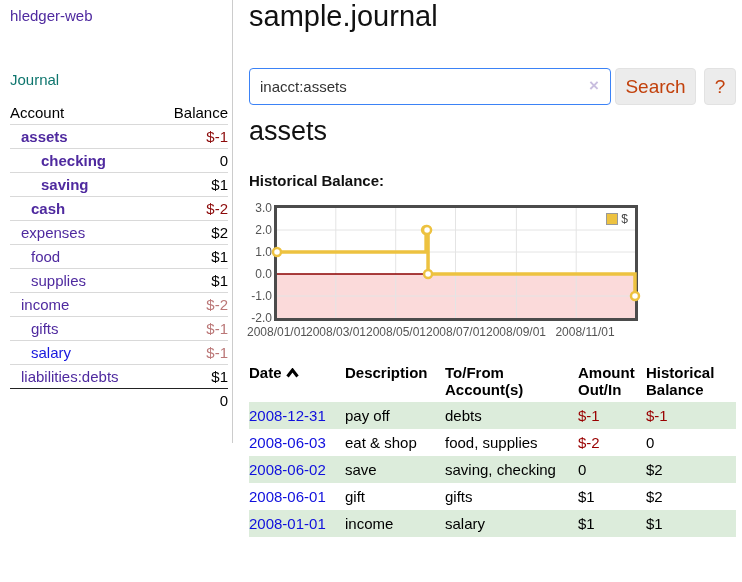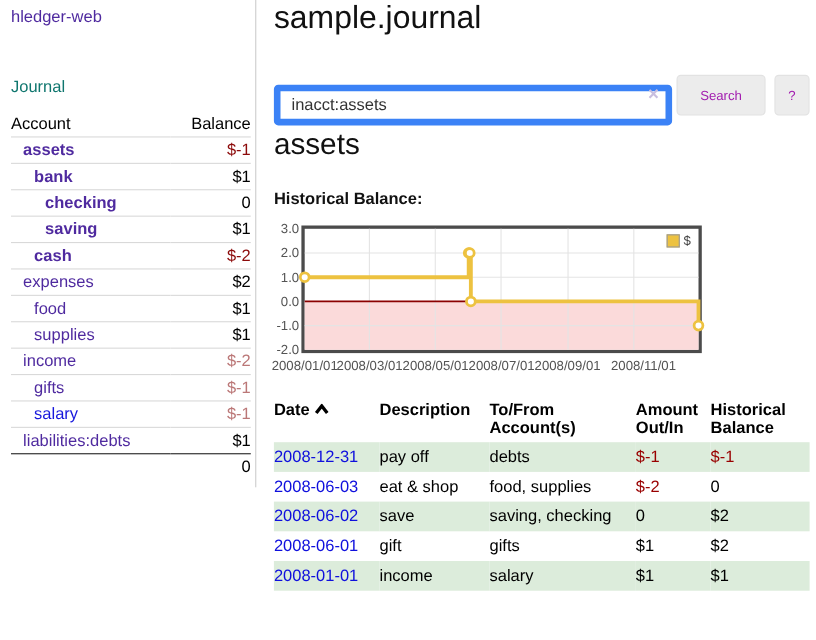--- a/index.html
+++ b/index.html
@@ -26,25 +26,25 @@
   .ind2 { padding-left:31px !important; }
   .neg-strong { color:#8c0a0a; }
   .neg-soft { color:#bb7777; }
   .divider { position:absolute; left:232px; top:0; width:1px; height:443px; background:#ccc; }
 
   
   .main { position:absolute; left:249px; top:0; width:488px; height:582px; }
   h1.title { position:absolute; left:0; top:0; margin:0; font-size:29px; font-weight:normal; color:#111; letter-spacing:0; }
   .searchbar { position:absolute; left:0; top:68px; width:488px; height:37px; }
   .search-input { position:absolute; left:0; top:0; width:362px; height:37px; box-sizing:border-box;
-    border:6px solid #3b82f6; border-radius:4px; padding:0 32px 0 10px; font-size:15px; color:#333;
-    font-family:"Liberation Sans",sans-serif;margin-top:9px; }
+    border:1px solid #3b82f6; border-radius:4px; padding:0 32px 0 10px; font-size:15px; color:#333;
+    font-family:"Liberation Sans",sans-serif; }
   .clear-x { position:absolute; left:340px; top:8px; font-size:17px; font-weight:bold; color:#c9bedf; cursor:pointer; }
   .btn { position:absolute; top:0; height:37px; box-sizing:border-box; background:#ececec; border:1px solid #e2e2e2;
-    border-radius:4px; font-size:12px; color:#a21caf; font-family:"Liberation Sans",sans-serif; cursor:pointer; }
+    border-radius:4px; font-size:19px; color:#c2410c; font-family:"Liberation Sans",sans-serif; cursor:pointer; }
   .btn.search { left:366px; width:81px; }
   .btn.help { left:455px; width:32px; }
   h2.acct-heading { position:absolute; left:0; top:116px; margin:0; font-size:27px; font-weight:normal; color:#111; }
   .hist-label { position:absolute; left:0; top:172px; font-size:15px; font-weight:bold; color:#111; }
 
   
   .chart { position:absolute; left:0; top:200px; width:488px; height:150px; }
   .plot { position:absolute; left:25px; top:5px; width:358px; height:110px; border:3px solid #4b4b4b; background:#fff; }
   .plot svg { position:absolute; left:0; top:0; overflow:visible; }
   .ylab { position:absolute; left:0; width:23px; text-align:right; font-size:12px; color:#545454; line-height:16px; }
@@ -78,24 +78,20 @@
       <thead>
         <tr>
           <th>Account</th>
           <th class="r">Balance</th>
         </tr>
       </thead>
       <tbody>
         <tr>
           <td class="ind0"><a href="#" class="acct b">assets</a></td>
           <td class="bal b neg-strong">$-1</td>
-        </tr>
-        <tr>
-          <td class="ind1"><a href="#" class="acct b">bank</a></td>
-          <td class="bal b">$1</td>
         </tr>
         <tr>
           <td class="ind2"><a href="#" class="acct b">checking</a></td>
           <td class="bal b">0</td>
         </tr>
         <tr>
           <td class="ind2"><a href="#" class="acct b">saving</a></td>
           <td class="bal b">$1</td>
         </tr>
         <tr>

